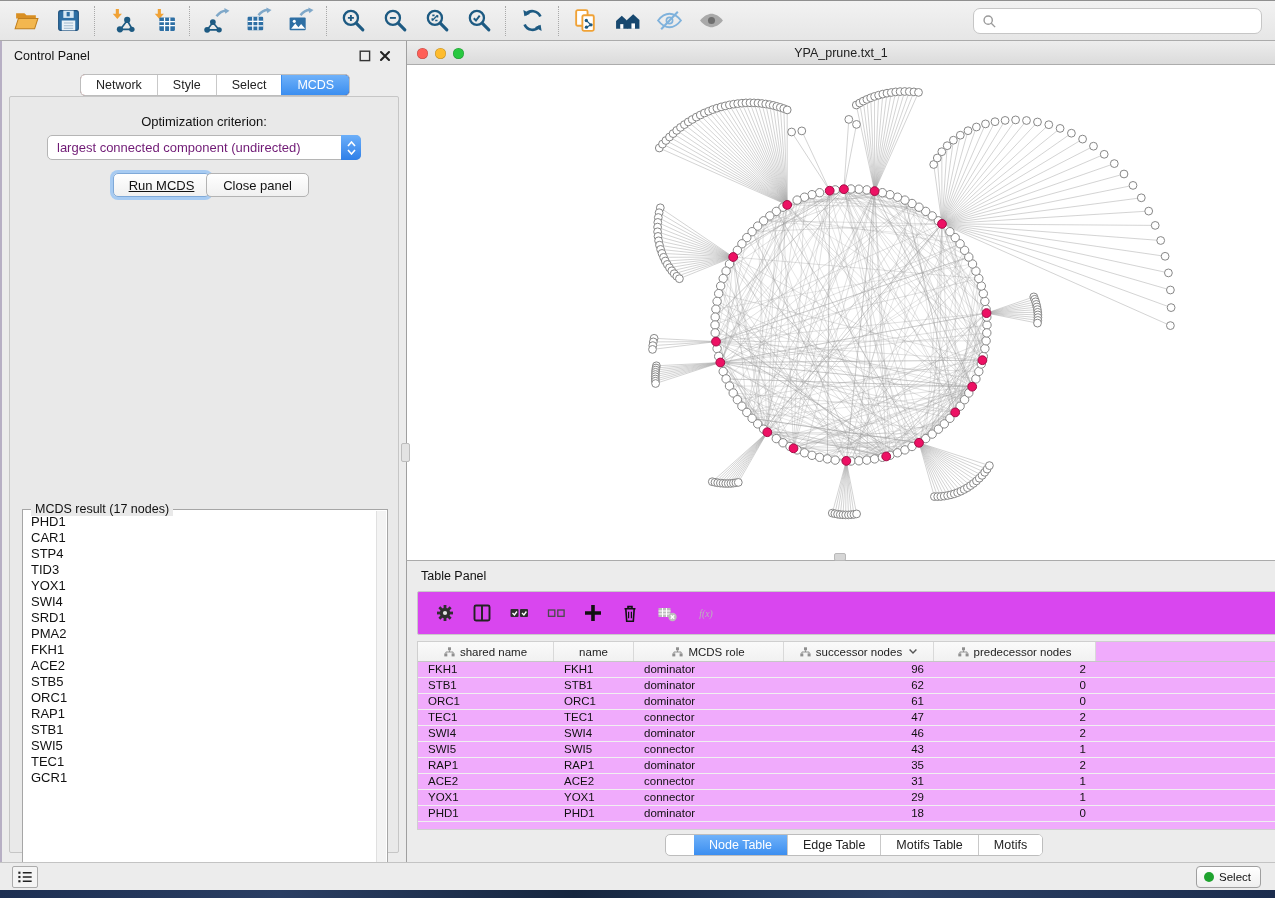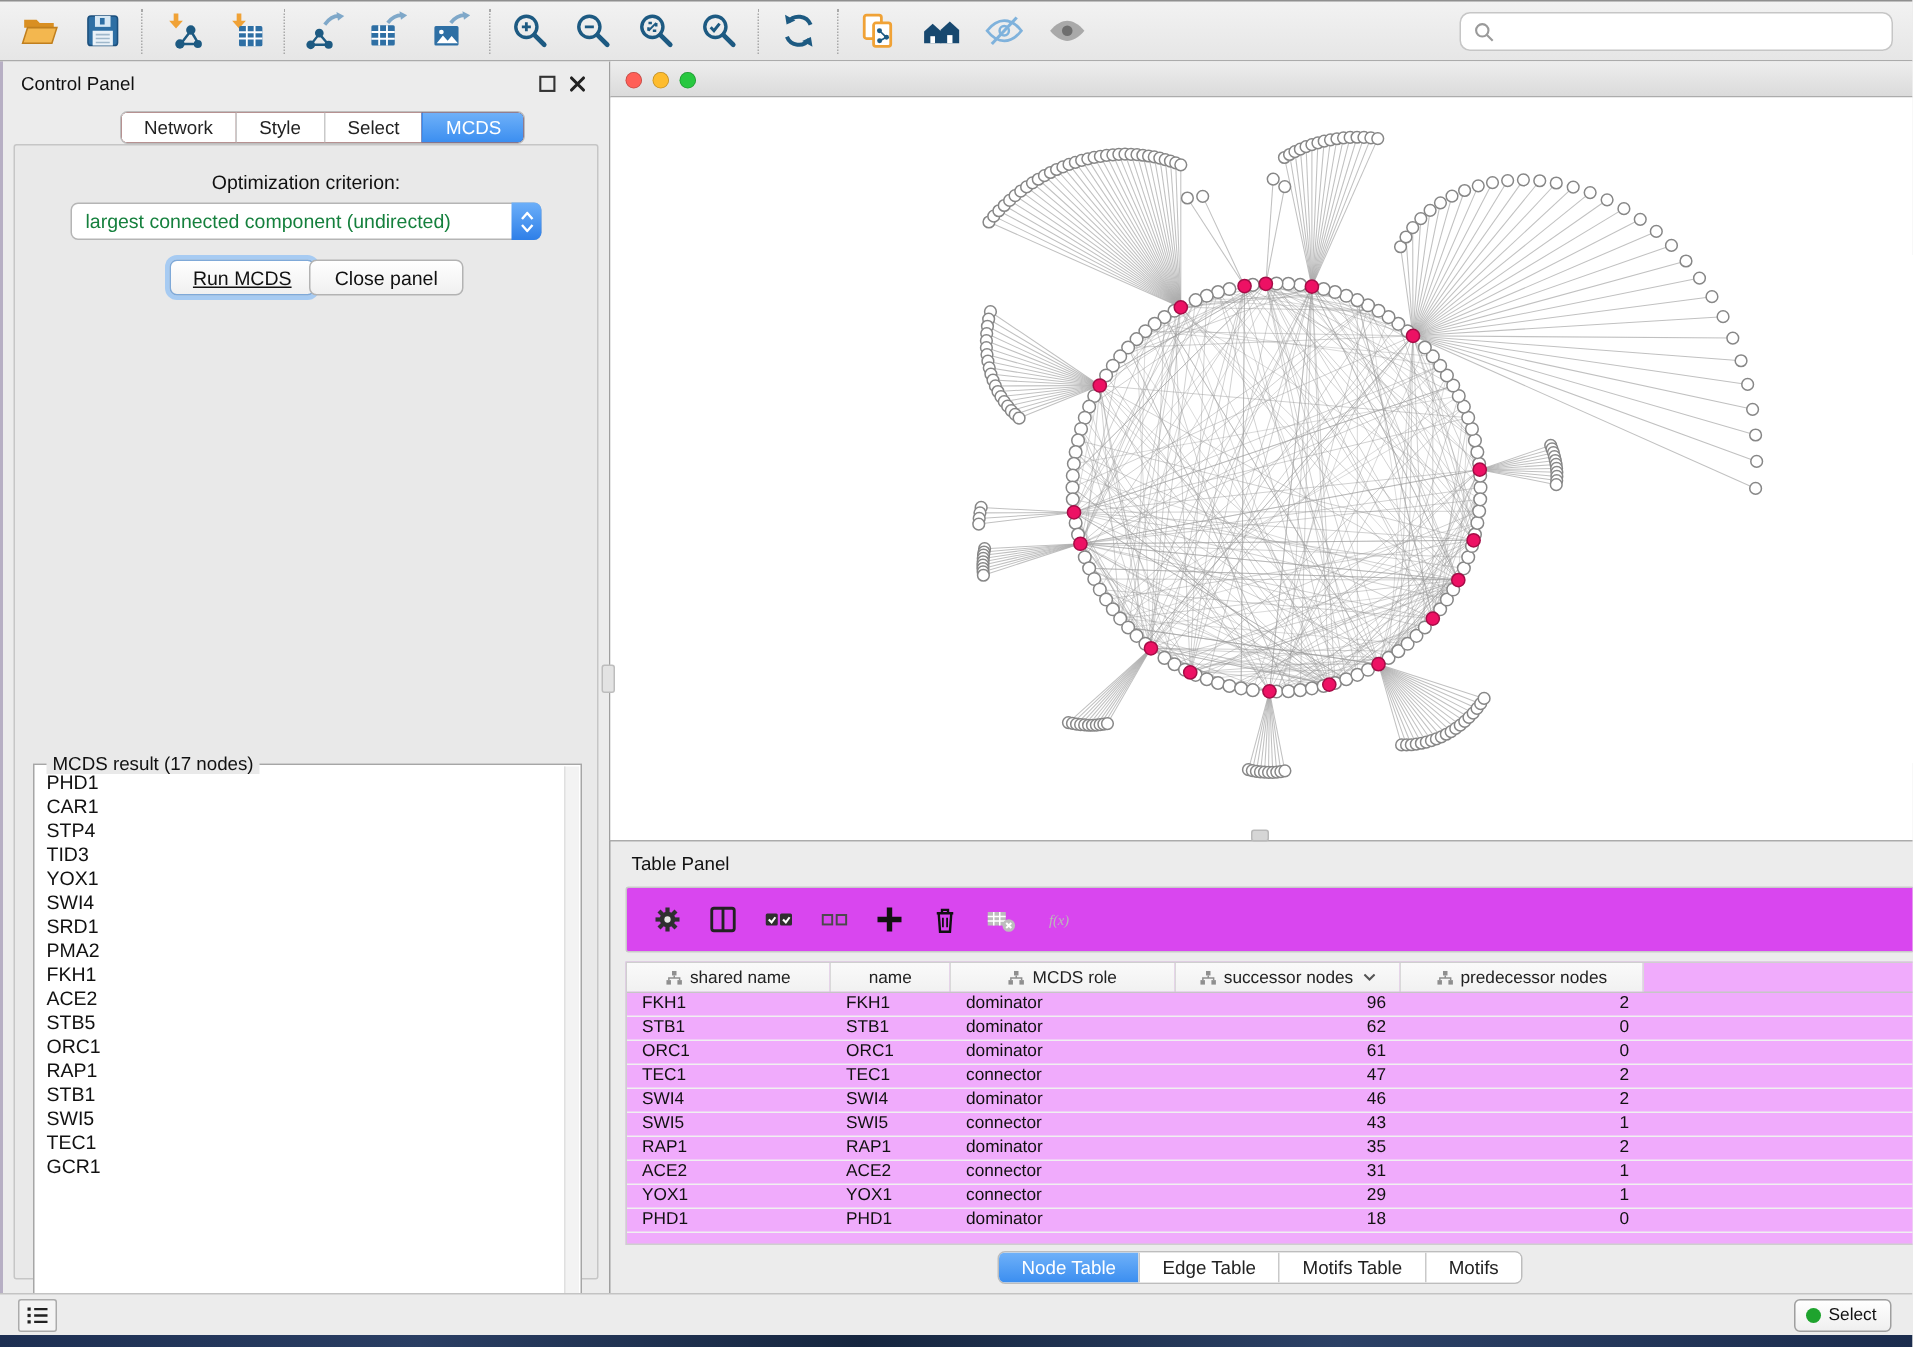--- a/index.html
+++ b/index.html
@@ -39,21 +39,21 @@
   .seg { padding:0 15px; line-height:20px; font-size:12.5px; color:#222; background:#fff;
          border-left:1px solid #C9C9C9; cursor:default; }
   .seg:first-child { border-left:none; }
   .seg.active { background:linear-gradient(#6FB1F9,#3B8EF0); color:#fff; border-left-color:#3B8EF0; }
 
   .cp-content { position:absolute; left:7px; top:55px; width:390px; height:757px;
                 background:#E9E9E9; border:1px solid #C6C6C6; border-radius:2px; }
   .crit-label { position:absolute; left:0; right:0; top:17px; text-align:center; font-size:13px; color:#111; }
   .dropdown { position:absolute; left:37px; top:38px; width:314px; height:25px; background:#fff;
               border:1px solid #B5B5B5; border-radius:5px; display:flex; align-items:center; cursor:default; }
-  .dropdown .dd-text { flex:1; padding-left:9px; font-size:13px; color:#15803d; white-space:nowrap; }
+  .dropdown .dd-text { flex:1; padding-left:9px; font-size:13px; color:#701a75; white-space:nowrap; }
   .dd-step { width:20px; height:25px; margin-right:-1px; border-radius:0 5px 5px 0;
              background:linear-gradient(#6CAFF9,#2E7FE8); display:flex; flex-direction:column;
              align-items:center; justify-content:center; gap:2px; }
   .dd-step svg { width:9px; height:6px; }
   .btn { position:absolute; height:24px; border:1px solid #B3B3B3; border-radius:5px;
          background:linear-gradient(#FFFFFF,#F0F0F0); font-size:13px; color:#111;
          font-family:"Liberation Sans",sans-serif; cursor:default; }
   .btn.focus { box-shadow:0 0 0 3px #A7CBF2; border-color:#7FA9D8; }
   .btn-run { left:103px; top:76px; width:97px;text-decoration:underline; }
   .btn-close { left:196px; top:76px; width:103px; }
@@ -101,21 +101,21 @@
   .th svg.tree { width:11px; height:10px; }
   .th svg.sort { width:8px; height:5px; margin-left:2px; }
   .tbl-row { display:flex; height:16px; border-bottom:1px solid #F0F0F0; font-size:11.5px; color:#111; }
   .td { padding:1px 10px 0 10px; white-space:nowrap; overflow:hidden; }
   .td.num { text-align:right; }
   .tbl-scroll { position:absolute; right:0; top:0; bottom:0; width:13px; background:#FBFBFB;
                 border-left:1px solid #DADADA; }
   .tbl-thumb { position:absolute; left:2px; width:9px; top:24px; height:96px; background:#C4C4C4; border-radius:5px; }
 
   .tp-tabs { position:absolute; left:258px; top:273px; height:22px; display:flex;
-             border:1px solid #BDBDBD; border-radius:5px; overflow:hidden; background:#fff; }
+             border:1px solid #BDBDBD; border-radius:5px; overflow:hidden; background:#fff;padding-left:28px; }
   .tp-tabs .seg { line-height:20px; }
 
   
   .statusbar { position:absolute; left:0; top:862px; width:1275px; height:28px;
                background:#ECECEC; border-top:1px solid #C3C3C3; }
   .menu-btn { position:absolute; left:12px; top:3px; width:26px; height:22px; background:#F4F4F4;
               border:1px solid #ABABAB; border-radius:2px; display:flex; align-items:center; justify-content:center; }
   .menu-btn svg { width:18px; height:16px; }
   .memory-btn { position:absolute; right:14px; top:3px; height:22px; padding:0 9px 0 7px;
                 border:1px solid #9F9F9F; border-radius:4px; background:linear-gradient(#FFFFFF,#EFEFEF);
@@ -350,20 +350,21 @@
   </div>
 </div>
 
 <div class="split-v"></div>
 
 <div class="net-win">
   <div class="net-titlebar">
     <span class="tl" style="left: 10px; background: rgb(255, 95, 87); box-shadow: rgba(0, 0, 0, 0.25) 0px 0px 0px 0.5px inset;"></span>
     <span class="tl" style="left: 28px; background: rgb(254, 188, 46); box-shadow: rgba(0, 0, 0, 0.25) 0px 0px 0px 0.5px inset;"></span>
     <span class="tl" style="left: 46px; background: rgb(40, 200, 64); box-shadow: rgba(0, 0, 0, 0.25) 0px 0px 0px 0.5px inset;"></span>
+    <div class="net-title">YPA_prune.txt_1</div>
   </div>
   <div class="net-canvas">
     <svg id="net-svg" width="869" height="495" viewBox="0 0 869 495">
         <line x1="326.2" y1="192.0" x2="571.8" y2="213.5" stroke="#9A9A9A" stroke-width="0.6" opacity="0.5"></line>
         <line x1="326.2" y1="192.0" x2="360.3" y2="367.2" stroke="#9A9A9A" stroke-width="0.6" opacity="0.5"></line>
         <line x1="326.2" y1="192.0" x2="497.9" y2="384.9" stroke="#9A9A9A" stroke-width="0.6" opacity="0.5"></line>
         <line x1="326.2" y1="192.0" x2="339.8" y2="347.4" stroke="#9A9A9A" stroke-width="0.6" opacity="0.5"></line>
         <line x1="326.2" y1="192.0" x2="310.1" y2="236.4" stroke="#9A9A9A" stroke-width="0.6" opacity="0.5"></line>
         <line x1="326.2" y1="192.0" x2="316.2" y2="306.5" stroke="#9A9A9A" stroke-width="0.6" opacity="0.5"></line>
         <line x1="326.2" y1="192.0" x2="428.2" y2="124.9" stroke="#9A9A9A" stroke-width="0.6" opacity="0.5"></line>

